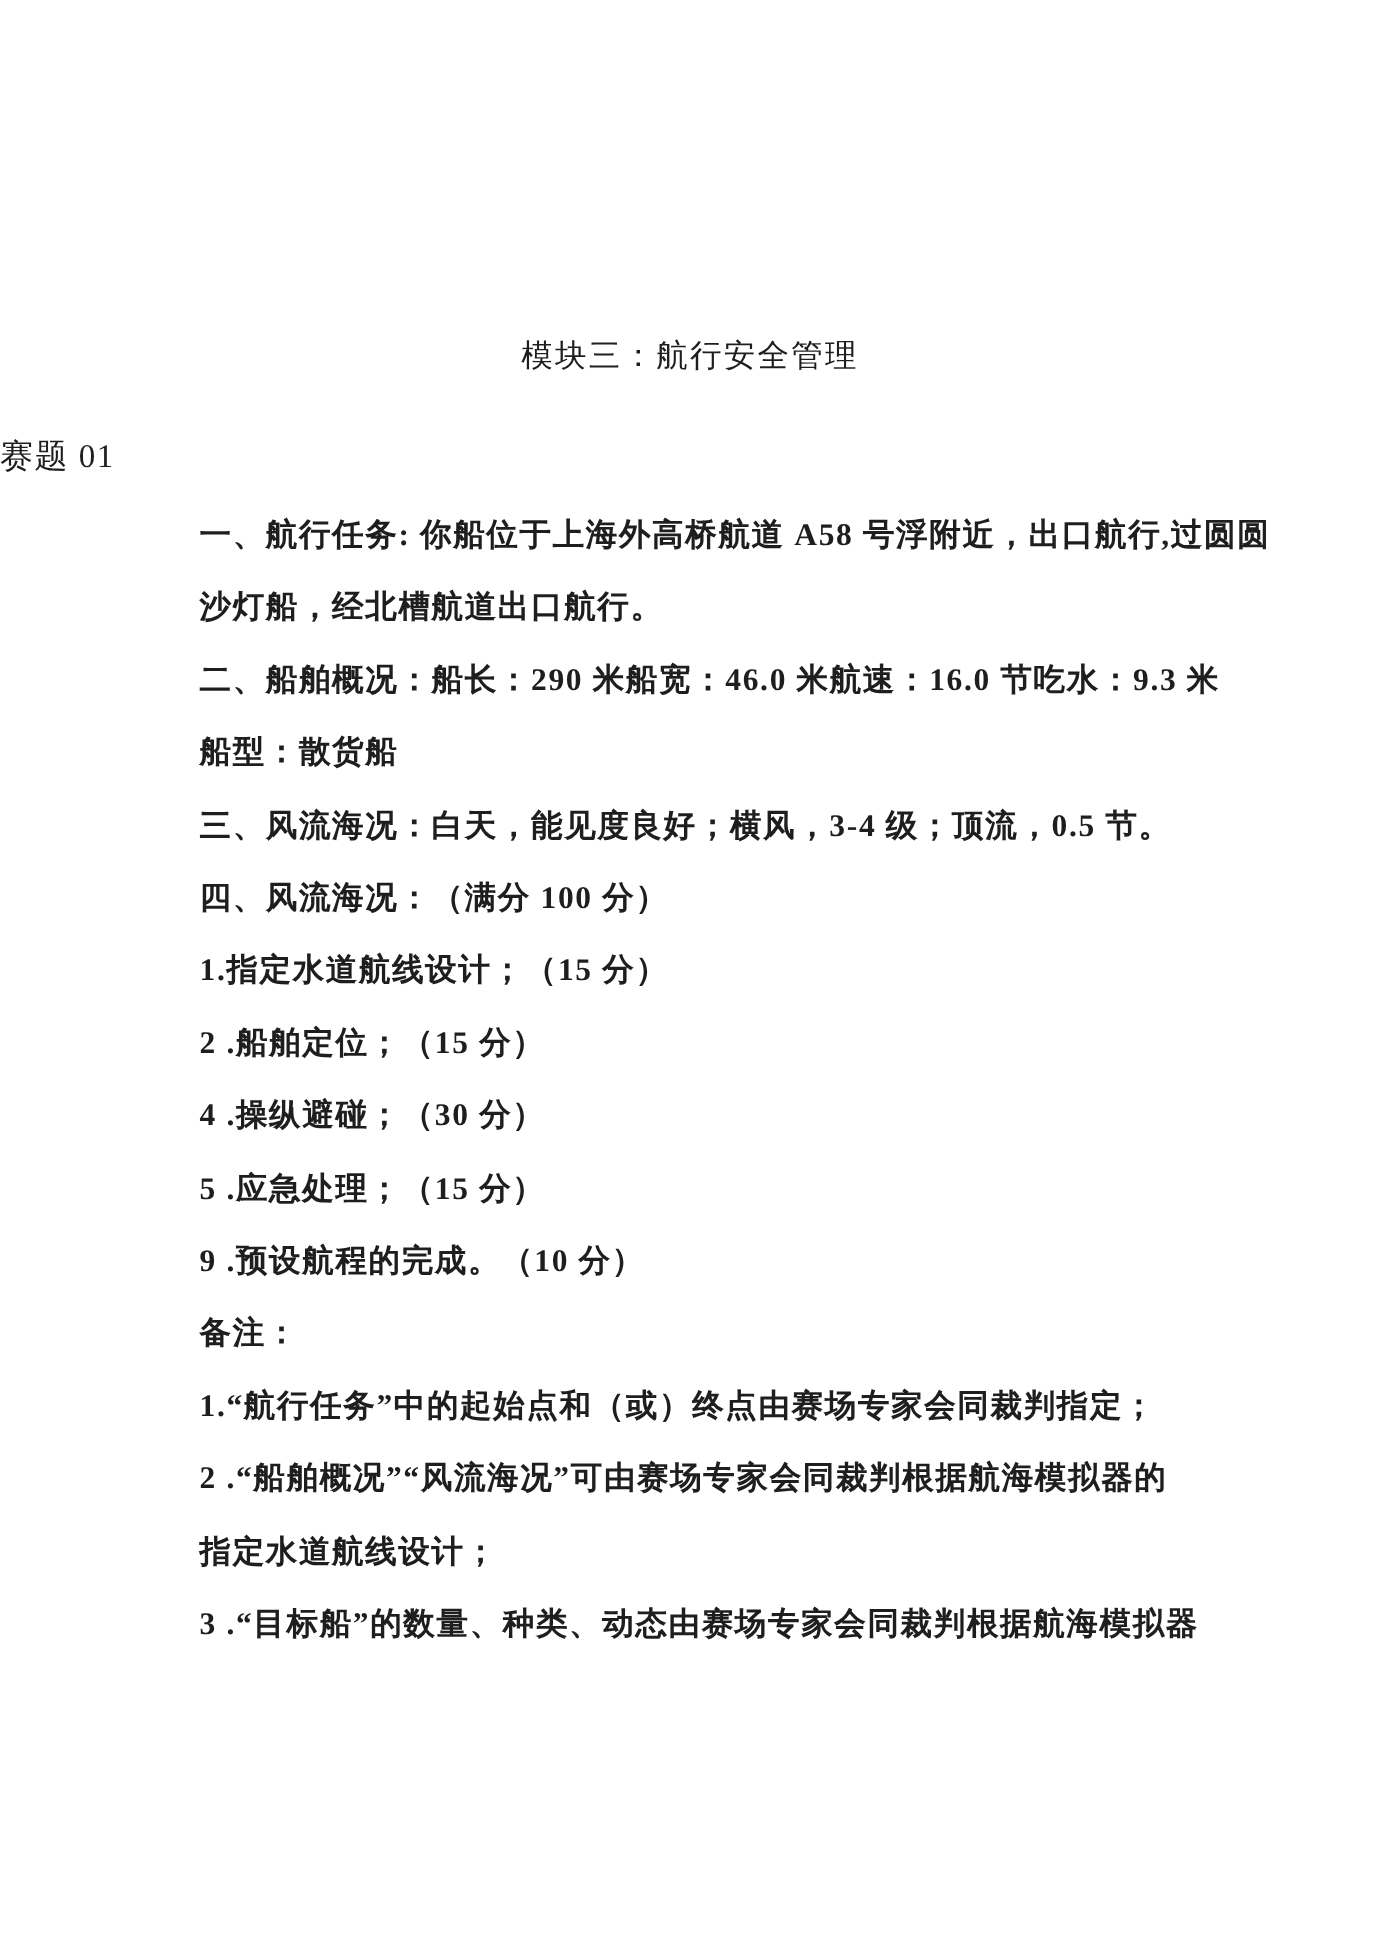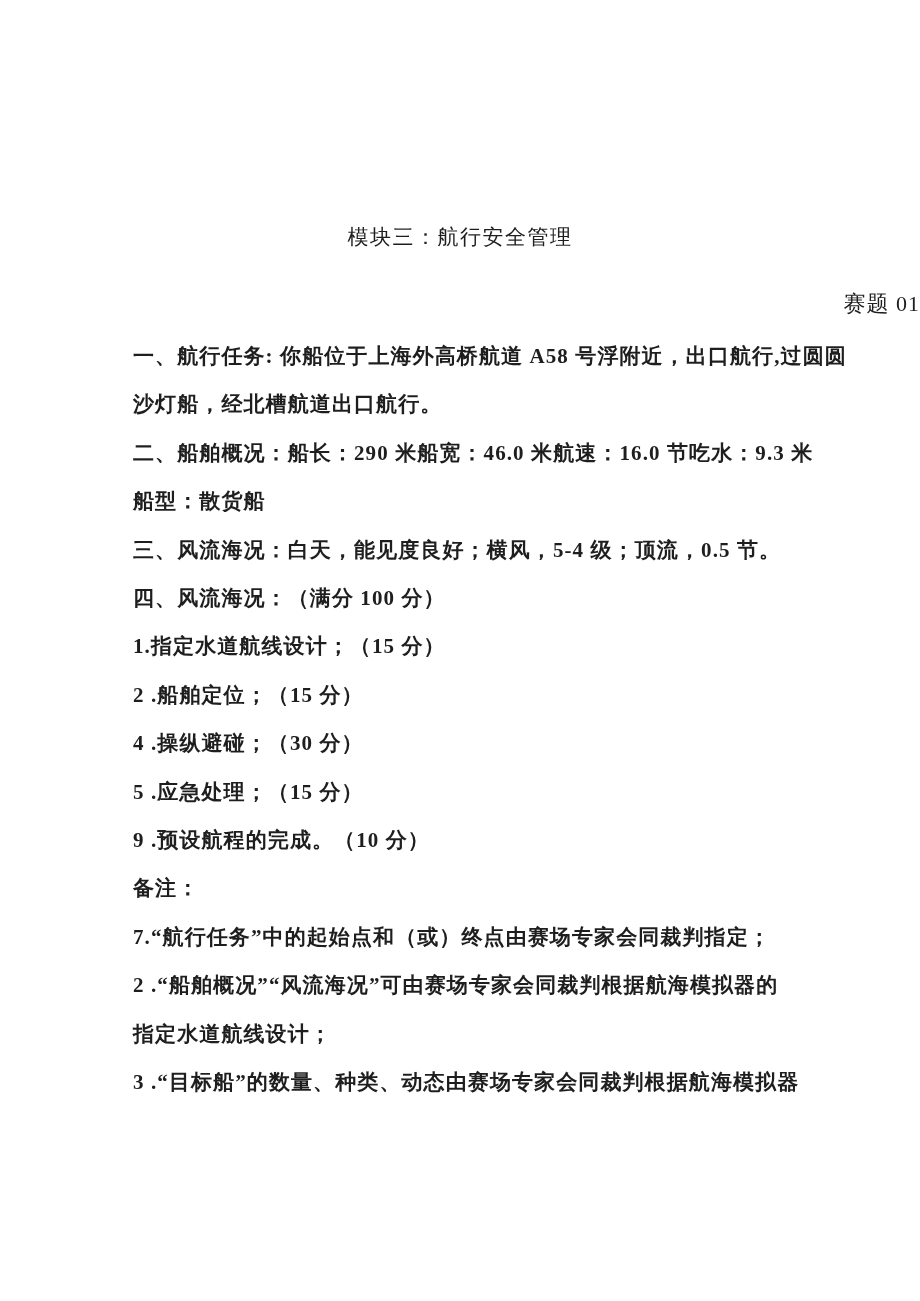--- a/index.html
+++ b/index.html
@@ -20,21 +20,21 @@
   .doc-title {
     padding-top: 226px;
     text-align: center;
     font-size: 21px;
     line-height: 23px;
     letter-spacing: 1.5px;
     white-space: pre;
   }
   .doc-subtitle {
     margin-top: 43px;
-    text-align: right;
+    text-align: left;
     font-size: 22px;
     line-height: 23px;
     letter-spacing: 1px;
     white-space: pre;
   }
   .doc-body {
     margin-top: 17px;
     padding-left: 133px;
     padding-right: 60px;
     font-weight: bold;
@@ -55,38 +55,38 @@
   <div class="doc-body">
 
       <div class="doc-line">一、航行任务: 你船位于上海外高桥航道 A58 号浮附近，出口航行,过圆圆</div>
 
       <div class="doc-line">沙灯船，经北槽航道出口航行。</div>
 
       <div class="doc-line">二、船舶概况：船长：290 米船宽：46.0 米航速：16.0 节吃水：9.3 米</div>
 
       <div class="doc-line">船型：散货船</div>
 
-      <div class="doc-line">三、风流海况：白天，能见度良好；横风，5-4 级；顶流，0.5 节。</div>
+      <div class="doc-line">三、风流海况：白天，能见度良好；横风，3-4 级；顶流，0.5 节。</div>
 
       <div class="doc-line">四、风流海况：（满分 100 分）</div>
 
       <div class="doc-line">1.指定水道航线设计；（15 分）</div>
 
       <div class="doc-line">2 .船舶定位；（15 分）</div>
 
 
       <div class="doc-line">4 .操纵避碰；（30 分）</div>
 
       <div class="doc-line">5 .应急处理；（15 分）</div>
 
       <div class="doc-line">9 .预设航程的完成。（10 分）</div>
 
       <div class="doc-line">备注：</div>
 
-      <div class="doc-line">7.“航行任务”中的起始点和（或）终点由赛场专家会同裁判指定；</div>
+      <div class="doc-line">1.“航行任务”中的起始点和（或）终点由赛场专家会同裁判指定；</div>
 
       <div class="doc-line">2 .“船舶概况”“风流海况”可由赛场专家会同裁判根据航海模拟器的</div>
 
       <div class="doc-line">指定水道航线设计；</div>
 
       <div class="doc-line">3 .“目标船”的数量、种类、动态由赛场专家会同裁判根据航海模拟器</div>
     </div>
 </div>
 
 </body></html>

